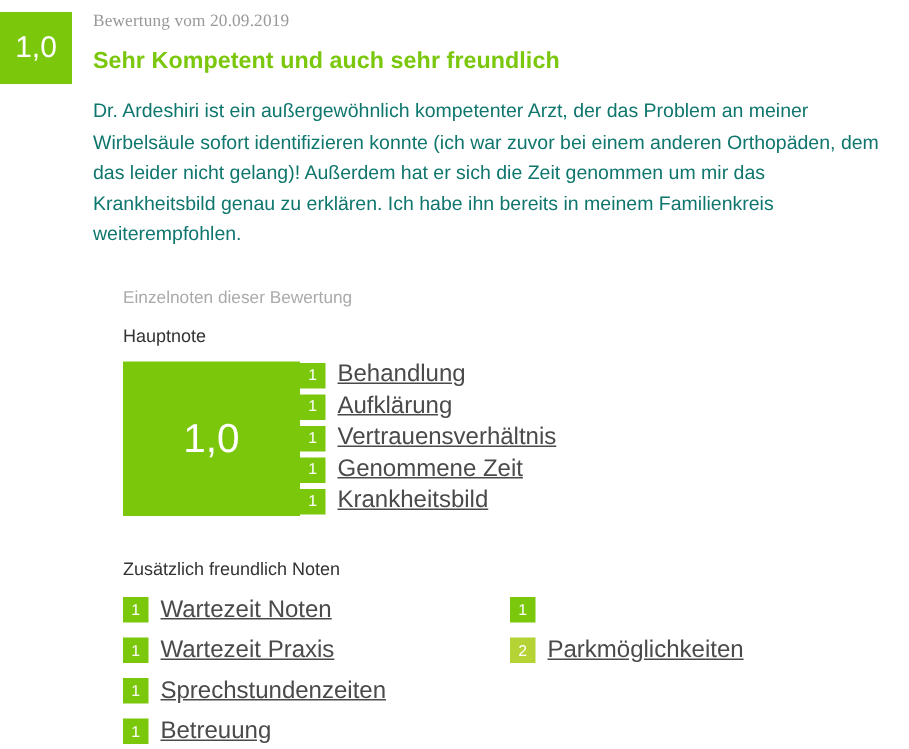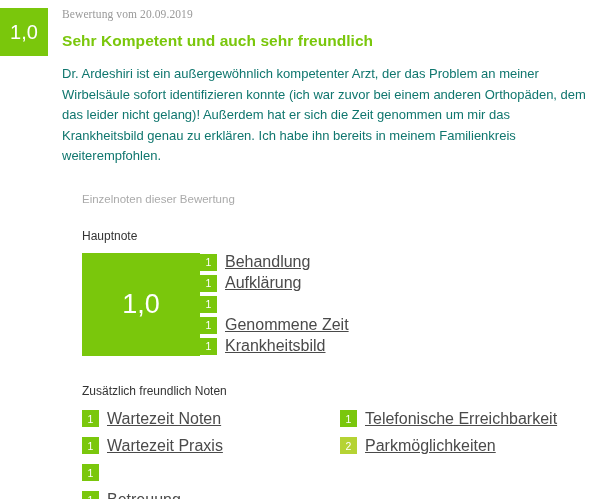--- a/index.html
+++ b/index.html
@@ -63,21 +63,21 @@
     max-width: 528px;
   }
   
   .details {
     margin-top: 26px;
     margin-left: 20px;
   }
   .details-caption {
     font-size: 11.5px;
     color: #aaaaaa;
-    margin-bottom: 24px;
+    margin-bottom: 12px;
   }
   .section-heading {
     font-size: 12px;
     font-weight: normal;
     color: #333333;
     margin-bottom: 10px;
   }
   .main-grade-row {
     display: flex;
     align-items: stretch;
@@ -161,20 +161,21 @@
           <div class="grade-item">
             <span class="chip">1</span>
             <span class="grade-label">Behandlung</span>
           </div>
           <div class="grade-item">
             <span class="chip">1</span>
             <span class="grade-label">Aufklärung</span>
           </div>
           <div class="grade-item">
             <span class="chip">1</span>
+            <span class="grade-label">Vertrauensverhältnis</span>
           </div>
           <div class="grade-item">
             <span class="chip">1</span>
             <span class="grade-label">Genommene Zeit</span>
           </div>
           <div class="grade-item">
             <span class="chip">1</span>
             <span class="grade-label">Krankheitsbild</span>
           </div>
 
@@ -189,32 +190,32 @@
             <div class="grade-item">
               <span class="chip">1</span>
               <span class="grade-label">Wartezeit Noten</span>
             </div>
             <div class="grade-item">
               <span class="chip">1</span>
               <span class="grade-label">Wartezeit Praxis</span>
             </div>
             <div class="grade-item">
               <span class="chip">1</span>
+              <span class="grade-label">Sprechstundenzeiten</span>
             </div>
             <div class="grade-item">
               <span class="chip">1</span>
               <span class="grade-label">Betreuung</span>
             </div>
 
           </div>
 
           <div class="extra-col">
             <div class="grade-item">
               <span class="chip">1</span>
-              <span class="grade-label">Telefonische Erreichbarkeit</span>
             </div>
             <div class="grade-item">
               <span class="chip grade-2">2</span>
               <span class="grade-label">Parkmöglichkeiten</span>
             </div>
           </div>
 
         </div>
       </div>
 

